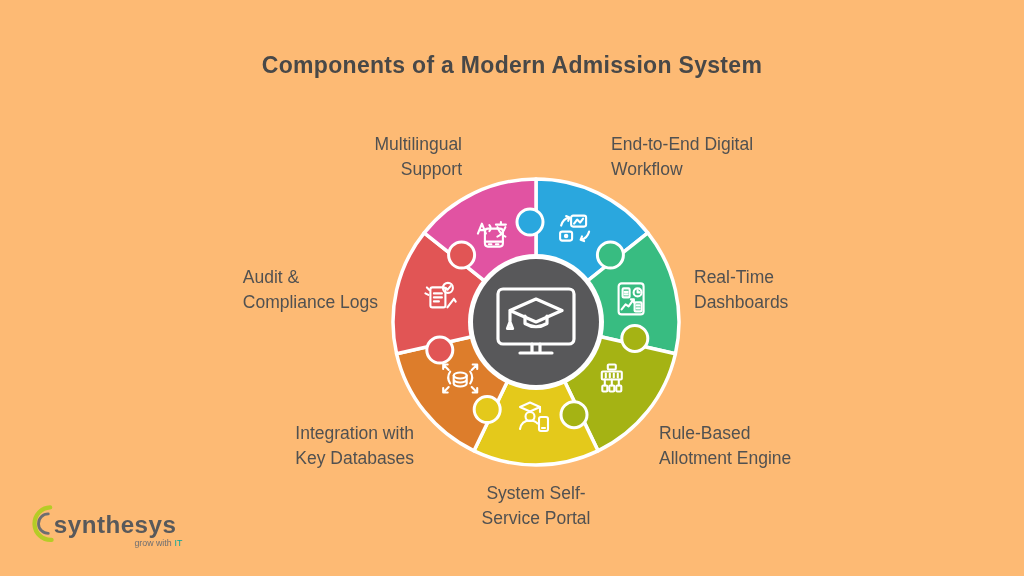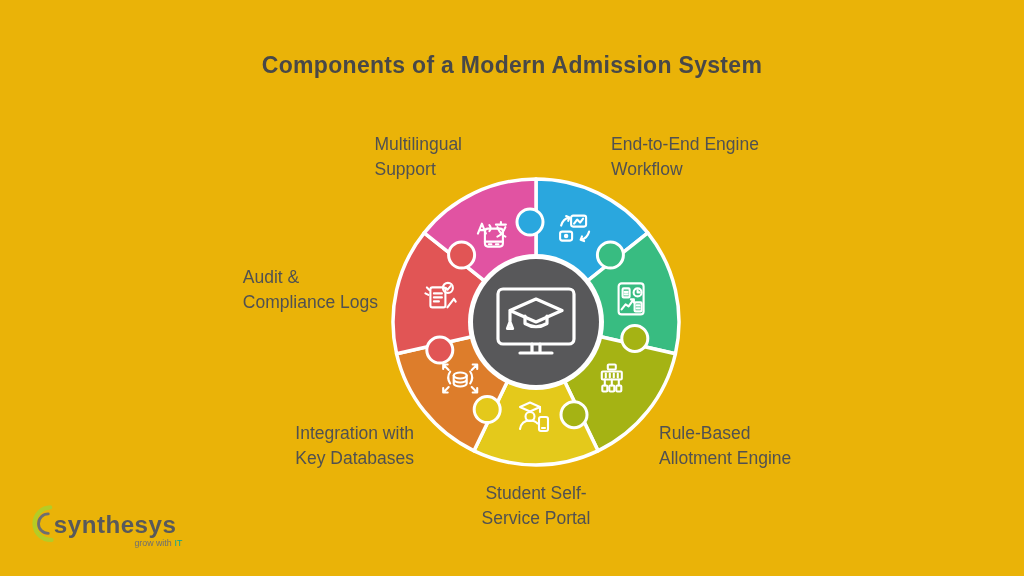--- a/index.html
+++ b/index.html
@@ -1,22 +1,22 @@
 <!DOCTYPE html>
 <html><head>
 <meta charset="utf-8">
 <style>
   html,body{margin:0;padding:0;background:#fff;}
-  .canvas{position:relative;width:1024px;height:576px;background:#eab308;
+  .canvas{position:relative;width:1024px;height:576px;background:#fdba74;
           font-family:"Liberation Sans",sans-serif;overflow:hidden;text-decoration:underline;}
   .title{position:absolute;top:52px;left:0;width:100%;text-align:center;margin:0;
          font-size:23px;font-weight:700;color:#484848;letter-spacing:.3px;}
   .wheel{position:absolute;left:386px;top:172px;width:300px;height:300px;}
   .lbl{position:absolute;font-size:17.5px;line-height:25px;color:#515151;white-space:pre-line;}
-  #lbl-multilingual{right:562px;top:132px;text-align:left;}
+  #lbl-multilingual{right:562px;top:132px;text-align:right;}
   #lbl-endtoend{left:611px;top:132px;}
   #lbl-audit{right:646px;top:265px;text-align:left;}
   #lbl-realtime{left:694px;top:265px;}
   #lbl-integration{right:610px;top:421px;text-align:right;}
   #lbl-rulebased{left:659px;top:421px;}
   #lbl-student{left:386px;width:300px;top:481px;text-align:center;}
   .logo{position:absolute;left:22px;top:499px;}
   .logo-text{font-weight:700;font-size:26px;letter-spacing:.5px;
              font-family:"Liberation Sans",sans-serif;}
   .tagline{font-size:9.5px;font-family:"Liberation Sans",sans-serif;}
@@ -111,29 +111,31 @@
      <path d="M11 27 h18 M15 29.7 h2.5 M22 29.7 h2.5"></path>
      <path d="M4 19 L8 9 L12 19 M5.5 15.5 h5"></path>
      <path d="M15.5 10.5 q2.5 3 0 6"></path>
      <path d="M22 10 h10 M27 7.5 v2.5 M23.5 12.5 q3 7.5 8 9.5 M31.5 12.5 q-3 7.5 -8 9.5"></path>
         </g>
       </svg>
   </div>
 
   <div class="lbl" id="lbl-multilingual">Multilingual
 Support</div>
-  <div class="lbl" id="lbl-endtoend">End-to-End Engine
+  <div class="lbl" id="lbl-endtoend">End-to-End Digital
 Workflow</div>
   <div class="lbl" id="lbl-audit">Audit &amp;
 Compliance Logs</div>
+  <div class="lbl" id="lbl-realtime">Real-Time
+Dashboards</div>
   <div class="lbl" id="lbl-rulebased">Rule-Based
 Allotment Engine</div>
   <div class="lbl" id="lbl-integration">Integration with
 Key Databases</div>
-  <div class="lbl" id="lbl-student">Student Self-
+  <div class="lbl" id="lbl-student">System Self-
 Service Portal</div>
 
   <svg class="logo" viewBox="0 0 180 58" width="168" height="54">
     <path d="M30 9 A16.5 16.5 0 1 0 31.5 44" fill="none" stroke-width="4.6" stroke-linecap="round" stroke="#b5cc26"></path>
     <path d="M28 16 A10.5 10.5 0 1 0 28 37" fill="none" stroke-width="3" stroke-linecap="round" stroke="#6d6e71"></path>
     <text x="34" y="36" class="logo-text" fill="#58595b">synthesys</text>
     <text x="172" y="51" text-anchor="end" class="tagline" fill="#6d6e71"><tspan>grow with</tspan><tspan dx="3" fill="#00a79c">IT</tspan></text>
   </svg>
 
 

